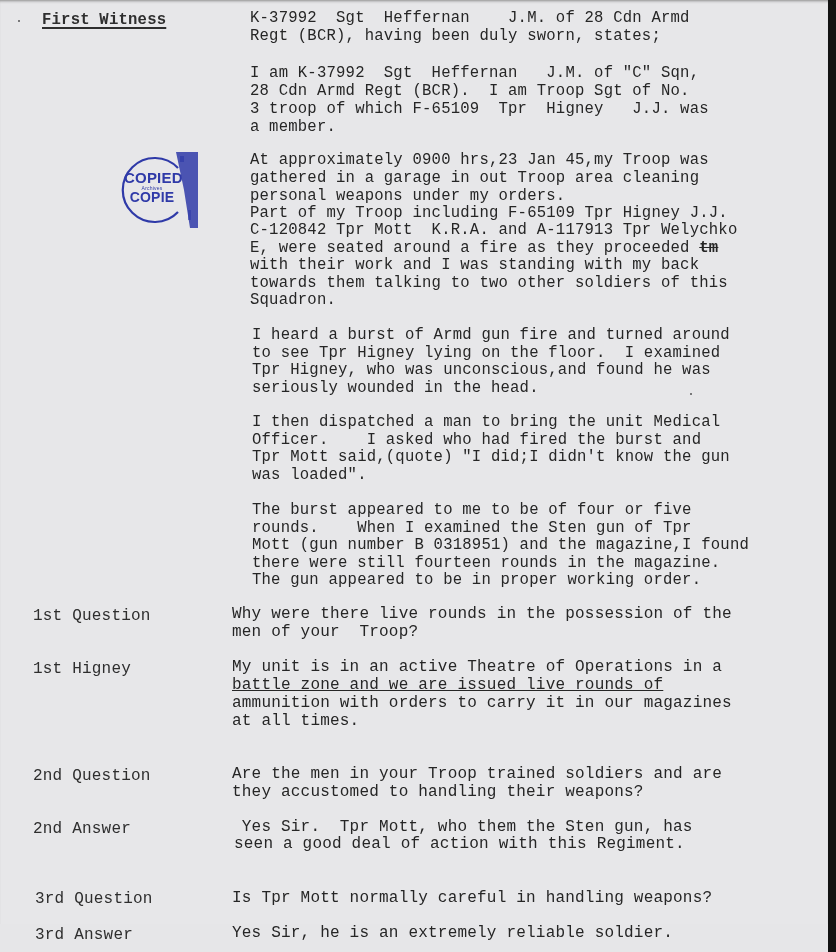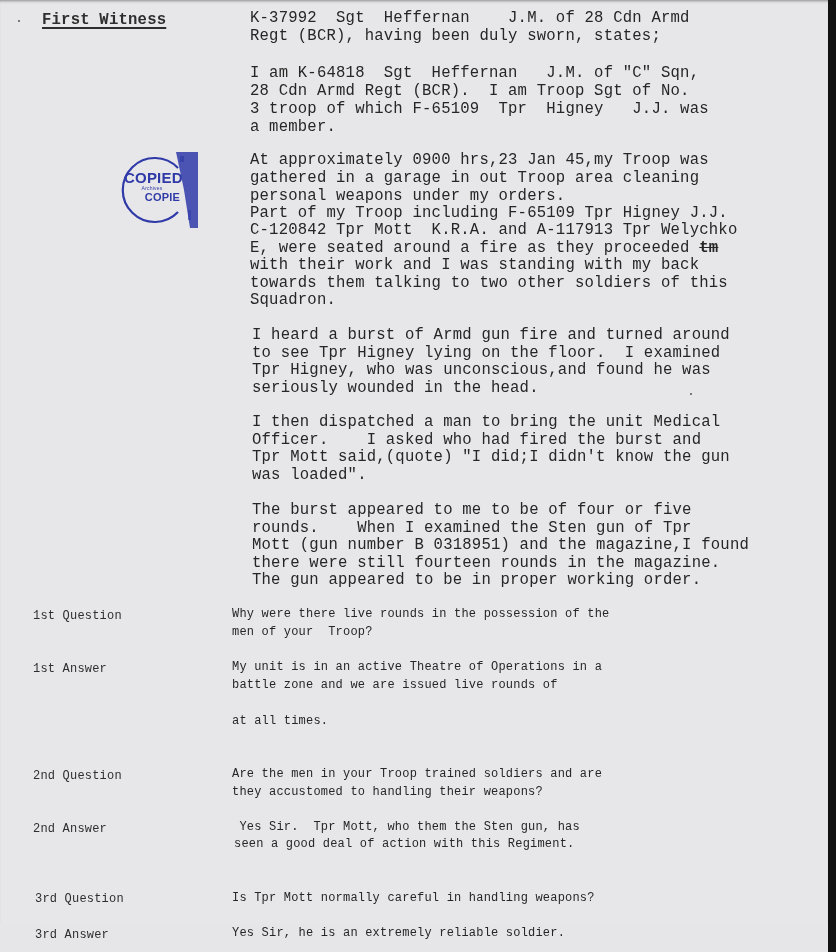--- a/index.html
+++ b/index.html
@@ -18,53 +18,53 @@
     letter-spacing: 0.2px;
   }
   .edge {
     position: absolute; right: 0; top: 0; width: 8px; height: 952px;
     background: #121212;
   }
   .abs { position: absolute; white-space: pre; line-height: 17.6px; }
   .label { color: #2e2e2e; }
   .title-label { text-decoration: underline; text-decoration-thickness: 2px; text-underline-offset: 3px; font-weight: bold; }
   .para { color: #262626; font-family: Liberation Mono, monospace; }
-  .q { font-family: "Liberation Mono", "DejaVu Sans Mono", monospace; font-size: 12px; }
+  .q { font-family: "Liberation Mono", "DejaVu Sans Mono", monospace; font-size: 16px; }
   .dot { position:absolute; width:2px; height:2px; background:#555; border-radius:1px; }
   .strike { font-weight: bold; text-decoration: line-through; }
   .stamp {
     position: absolute; left: 118px; top: 150px; width: 84px; height: 80px;
   }
 </style>
 </head>
 <body>
 
 <div class="page">
 
   <div class="dot" style="left:18px;top:20px;"></div>
   <div class="abs label title-label" style="left:42px;top:12px;">First Witness</div>
 
   <div class="abs para" style="left:250px;top:10px;">K-37992  Sgt  Heffernan    J.M. of 28 Cdn Armd</div>
   <div class="abs para" style="left:250px;top:28px;">Regt (BCR), having been duly sworn, states;</div>
 
-  <div class="abs para" style="left:250px;top:65px;">I am K-64818  Sgt  Heffernan   J.M. of "C" Sqn,</div>
+  <div class="abs para" style="left:250px;top:65px;">I am K-37992  Sgt  Heffernan   J.M. of "C" Sqn,</div>
   <div class="abs para" style="left:250px;top:83px;">28 Cdn Armd Regt (BCR).  I am Troop Sgt of No.</div>
   <div class="abs para" style="left:250px;top:101px;">3 troop of which F-65109  Tpr  Higney   J.J. was</div>
   <div class="abs para" style="left:250px;top:119px;">a member.</div>
 
   <div class="stamp">
     <svg width="84" height="80" viewBox="0 0 84 80">
       <path d="M 60 18 A 32 32 0 1 0 60 62" fill="none" stroke="#2f3aa8" stroke-width="2.2"></path>
       <path d="M 58 2 L 80 2 L 80 78 L 72 78 L 66 40 Z" fill="#2f3aa8" opacity="0.85"></path>
       <rect x="62" y="6" width="4" height="6" fill="#2f3aa8" opacity="0.7"></rect>
       <rect x="70" y="60" width="3" height="10" fill="#2f3aa8" opacity="0.6"></rect>
     </svg>
     <div style="position:absolute;left:6px;top:22px;width:56px;text-align:center;color:#2f3aa8;font-family:'Liberation Sans',sans-serif;font-weight:bold;font-size:15px;line-height:12px;">COPIED</div>
     <div style="position:absolute;left:6px;top:35px;width:56px;text-align:center;color:#2f3aa8;font-family:'Liberation Sans',sans-serif;font-size:5px;line-height:6px;">Archives</div>
-    <div style="position:absolute;left:6px;top:41px;width:56px;text-align:right;color:#2f3aa8;font-family:'Liberation Sans',sans-serif;font-weight:bold;font-size:11px;line-height:12px;">COPIE</div>
+    <div style="position:absolute;left:6px;top:41px;width:56px;text-align:center;color:#2f3aa8;font-family:'Liberation Sans',sans-serif;font-weight:bold;font-size:14px;line-height:12px;">COPIE</div>
   </div>
 
   <div class="abs para" style="left:250px;top:152px;">At approximately 0900 hrs,23 Jan 45,my Troop was</div>
   <div class="abs para" style="left:250px;top:170px;">gathered in a garage in out Troop area cleaning</div>
   <div class="abs para" style="left:250px;top:188px;">personal weapons under my orders.</div>
   <div class="abs para" style="left:250px;top:205px;">Part of my Troop including F-65109 Tpr Higney J.J.</div>
   <div class="abs para" style="left:250px;top:222px;">C-120842 Tpr Mott  K.R.A. and A-117913 Tpr Welychko</div>
   <div class="abs para" style="left:250px;top:240px;"><span>E, were seated around a fire as they proceeded</span> <span class="strike">tm</span></div>
   <div class="abs para" style="left:250px;top:275px;">towards them talking to two other soldiers of this</div>
   <div class="abs para" style="left:250px;top:257px;">with their work and I was standing with my back</div>
@@ -84,23 +84,24 @@
   <div class="abs para" style="left:252px;top:502px;">The burst appeared to me to be of four or five</div>
   <div class="abs para" style="left:252px;top:520px;">rounds.    When I examined the Sten gun of Tpr</div>
   <div class="abs para" style="left:252px;top:537px;">Mott (gun number B 0318951) and the magazine,I found</div>
   <div class="abs para" style="left:252px;top:555px;">there were still fourteen rounds in the magazine.</div>
   <div class="abs para" style="left:252px;top:572px;">The gun appeared to be in proper working order.</div>
 
   <div class="abs label q" style="left:33px;top:608px;">1st Question</div>
   <div class="abs para q" style="left:232px;top:606px;">Why were there live rounds in the possession of the</div>
   <div class="abs para q" style="left:232px;top:624px;">men of your  Troop?</div>
 
-  <div class="abs label q" style="left:33px;top:661px;">1st Answer</div>
+  <div class="abs label q" style="left:33px;top:661px;">1st Higney</div>
   <div class="abs para q" style="left:232px;top:659px;">My unit is in an active Theatre of Operations in a</div>
-  <div class="abs para q" style="left:232px;top:677px;">battle zone and we are issued live rounds of</div>
+  <div class="abs para q" style="left:232px;top:677px;text-decoration:underline;">battle zone and we are issued live rounds of</div>
+  <div class="abs para q" style="left:232px;top:695px;">ammunition with orders to carry it in our magazines</div>
   <div class="abs para q" style="left:232px;top:713px;">at all times.</div>
 
   <div class="abs label q" style="left:33px;top:768px;">2nd Question</div>
   <div class="abs para q" style="left:232px;top:766px;">Are the men in your Troop trained soldiers and are</div>
   <div class="abs para q" style="left:232px;top:784px;">they accustomed to handling their weapons?</div>
 
   <div class="abs label q" style="left:33px;top:821px;">2nd Answer</div>
   <div class="abs para q" style="left:232px;top:819px;"> Yes Sir.  Tpr Mott, who them the Sten gun, has</div>
   <div class="abs para q" style="left:234px;top:836px;text-align:center;">seen a good deal of action with this Regiment.</div>
 

